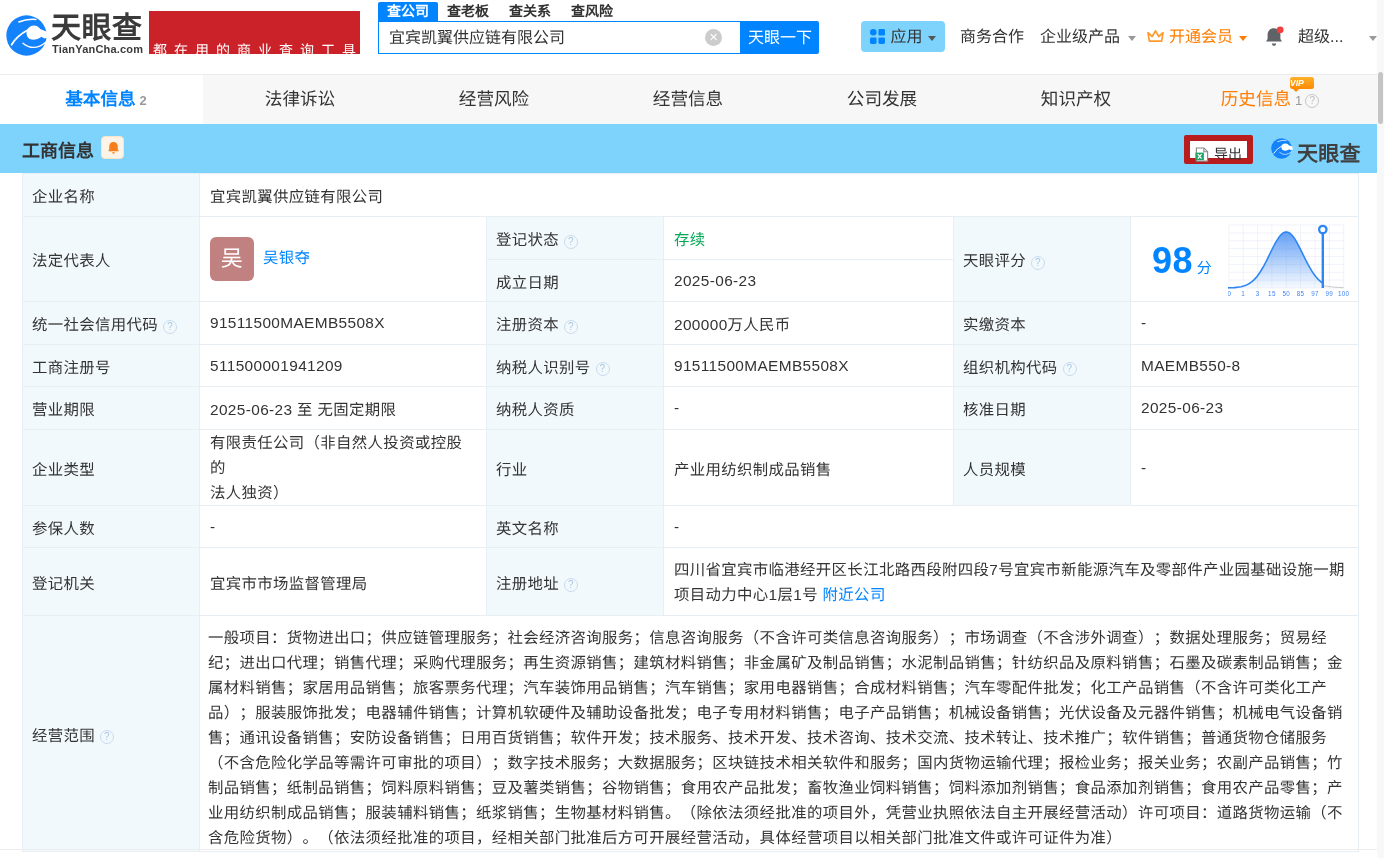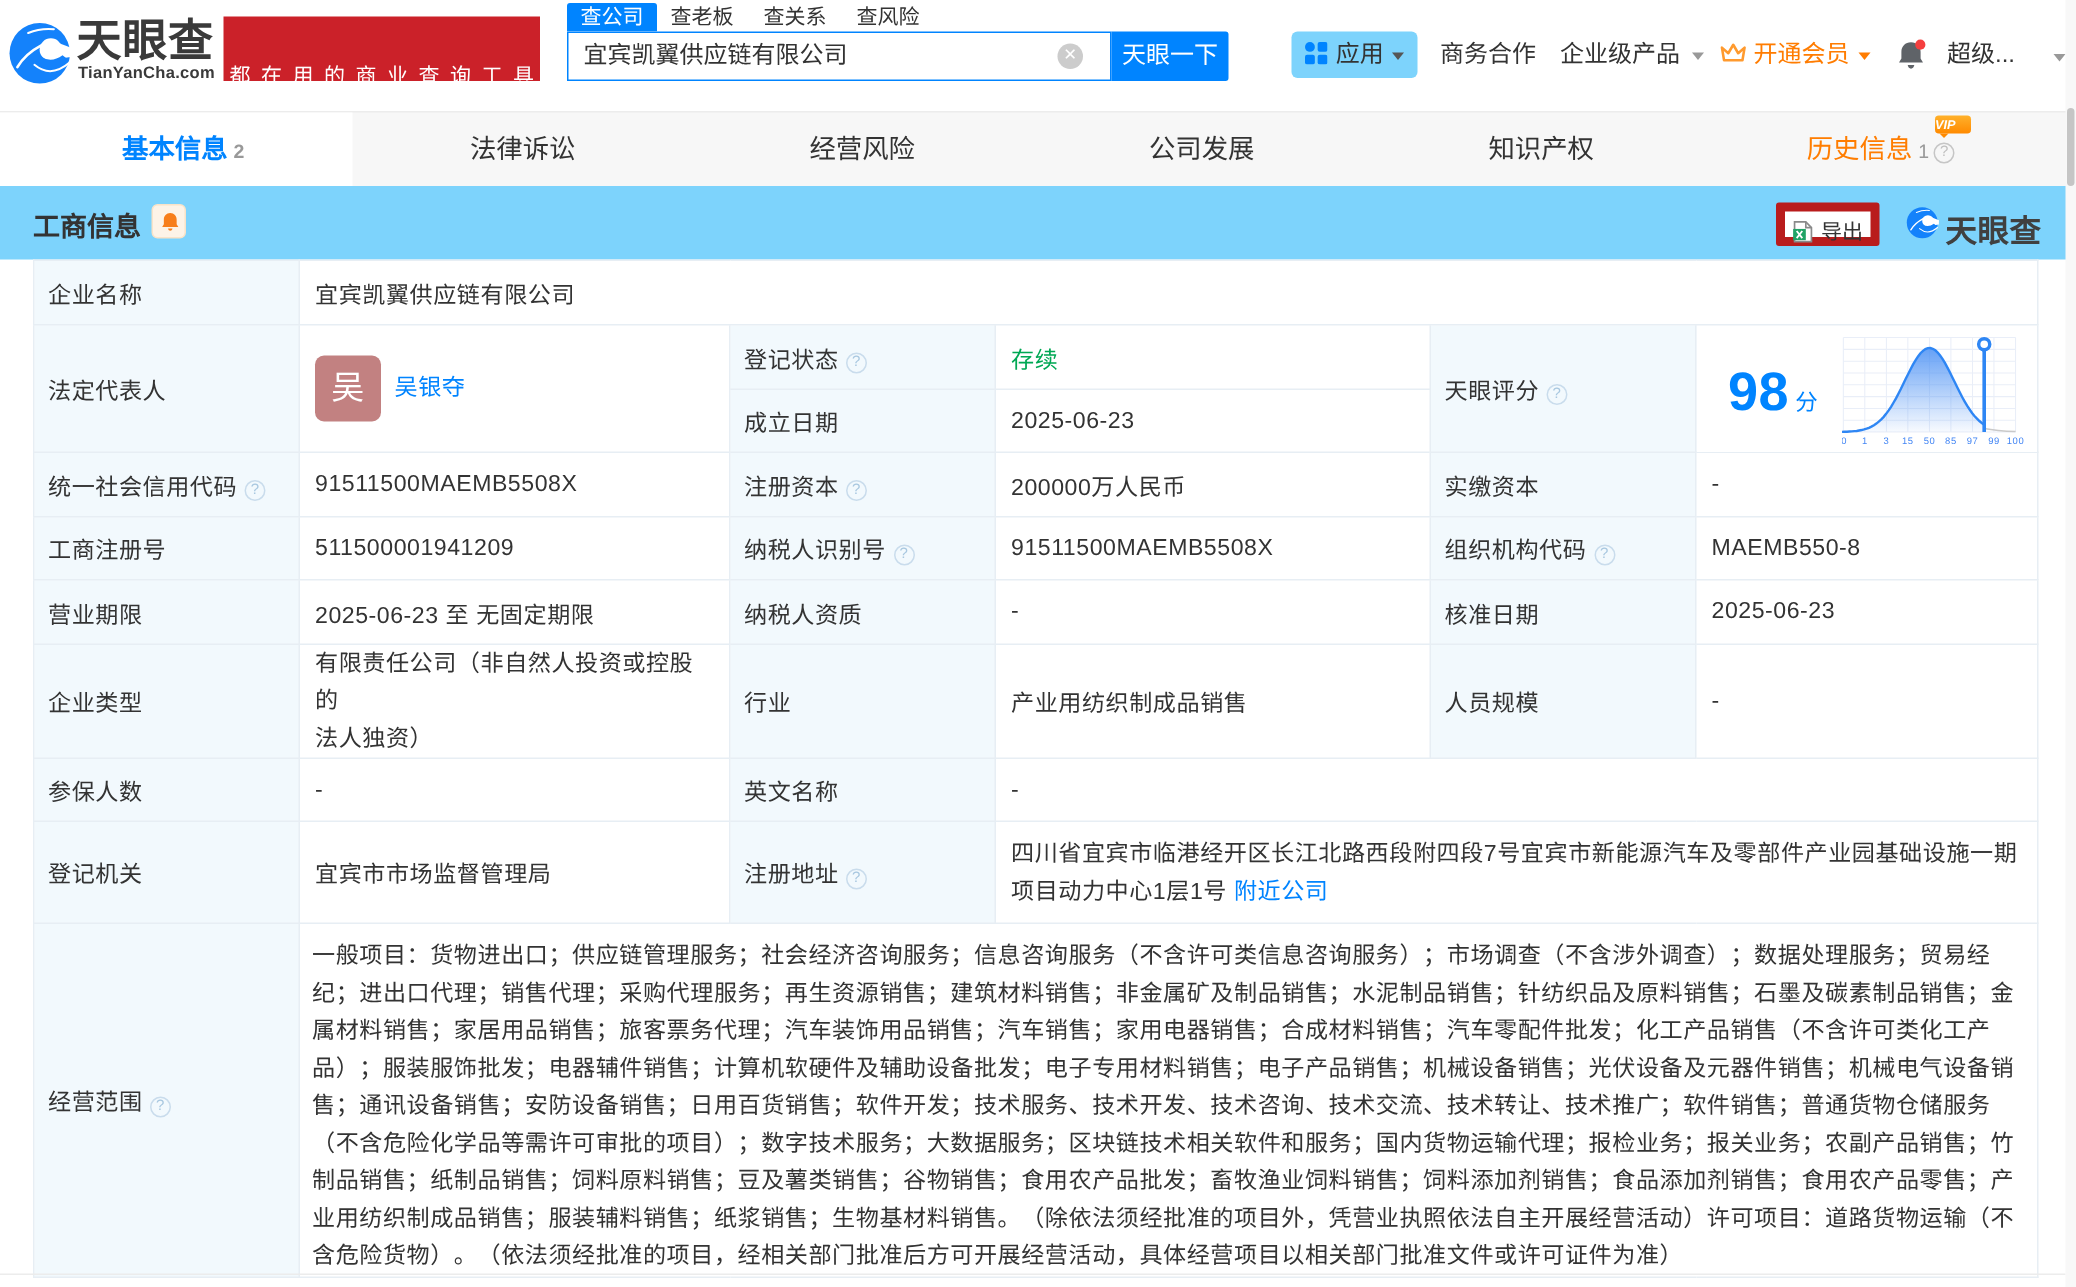--- a/index.html
+++ b/index.html
@@ -8,21 +8,21 @@
     font-family:"Liberation Sans", sans-serif; color:#333; font-feature-settings:"chws" 0,"halt" 0; text-spacing-trim:space-all; }
   #page { position:relative; width:1384px; height:858px; }
   
   #hd { position:absolute; left:0; top:0; width:1384px; height:75px; background:#fff; }
   .logoc { position:absolute; left:4px; top:13px; width:45px; height:45px; }
   .logotxt { position:absolute; left:51px; top:12px; font-size:30px; font-weight:bold; color:#3a3a3a; letter-spacing:0.5px; line-height:32px;}
   .logosub { position:absolute; left:52px; top:43px; font-size:11px; font-weight:bold; color:#3a3a3a; letter-spacing:0.2px;}
   .redbox { position:absolute; left:149px; top:11px; width:211px; height:43px; background:#cb2129; color:#fff; text-align:center; }
   .redbox .l1 { font-size:14px; line-height:22px; letter-spacing:7px; white-space:nowrap; margin-left:4px;margin-top:28px;}
   .redbox .l2 { font-size:14px; line-height:20px; white-space:nowrap; }
-  .stab { position:absolute; top:2px; height:19px; font-size:14px; color:#333; line-height:19px; }
+  .stab { position:absolute; top:2px; height:19px; font-size:14px; color:#333; line-height:19px;font-weight:bold; }
   .stab.on { left:378px; width:60px; background:#0084ff; color:#fff; text-align:center; border-radius:2px 2px 0 0; }
   #sinput { position:absolute; left:378px; top:21px; width:363px; height:33px; border:1px solid #0084ff; background:#fff; font-size:16px; color:#333; line-height:31px; padding-left:10px; white-space:nowrap; overflow:hidden;}
   #sclear { position:absolute; left:705px; top:29px; width:17px; height:17px; border-radius:50%; background:#ccc; color:#fff; font-size:11px; text-align:center; line-height:17px; }
   #sbtn { position:absolute; left:741px; top:21px; width:78px; height:33px; background:#0084ff; color:#fff; font-size:16px; text-align:center; line-height:33px; border-radius:0 2px 2px 0; }
   .hitem { position:absolute; top:21px; height:31px; line-height:31px; font-size:16px; color:#333; white-space:nowrap;}
   #appbox { left:861px; width:84px; background:#7dd3fc; border-radius:4px; text-align:center; }
   .caret { display:inline-block; width:0; height:0; border-left:4.5px solid transparent; border-right:4.5px solid transparent; border-top:5px solid #555; vertical-align:middle; margin-left:5px; margin-top:2px;}
   .caret.lt { border-top-color:#999; }
   .caret.or { border-top-color:#ff7c00; }
   
@@ -109,20 +109,21 @@
         <circle cx="16.2" cy="3.8" r="3.4" fill="#f53f3f"></circle>
       </svg>
   <div class="hitem" style="left:1298px;">超级...</div>
   <span class="caret lt" style="position:absolute;left:1364px;top:34px;"></span>
 </div>
 
 <div id="tabbar">
   <div class="tab on">基本信息<span class="cnt">2</span></div>
   <div class="tab">法律诉讼</div>
   <div class="tab">经营风险</div>
+  <div class="tab">经营信息</div>
   <div class="tab">公司发展</div>
   <div class="tab">知识产权</div>
   <div class="tab his">历史信息<span class="cnt">1</span><span class="qmark">?</span><span class="vip">VIP</span></div>
 </div>
 
 <div id="sech">
   <h2>工商信息</h2>
   <div class="bellbadge"><svg width="13" height="14" viewBox="0 0 14 15" style="margin:4px 0 0 5px;">
           <path d="M7,1 C4.2,1 2.4,3.2 2.4,5.8 L2.4,9.2 L1.2,11 L12.8,11 L11.6,9.2 L11.6,5.8 C11.6,3.2 9.8,1 7,1 Z" fill="#f77e1b"></path>
           <path d="M5.4,12.2 C5.7,13.2 6.2,13.8 7,13.8 C7.8,13.8 8.3,13.2 8.6,12.2 Z" fill="#f77e1b"></path>

